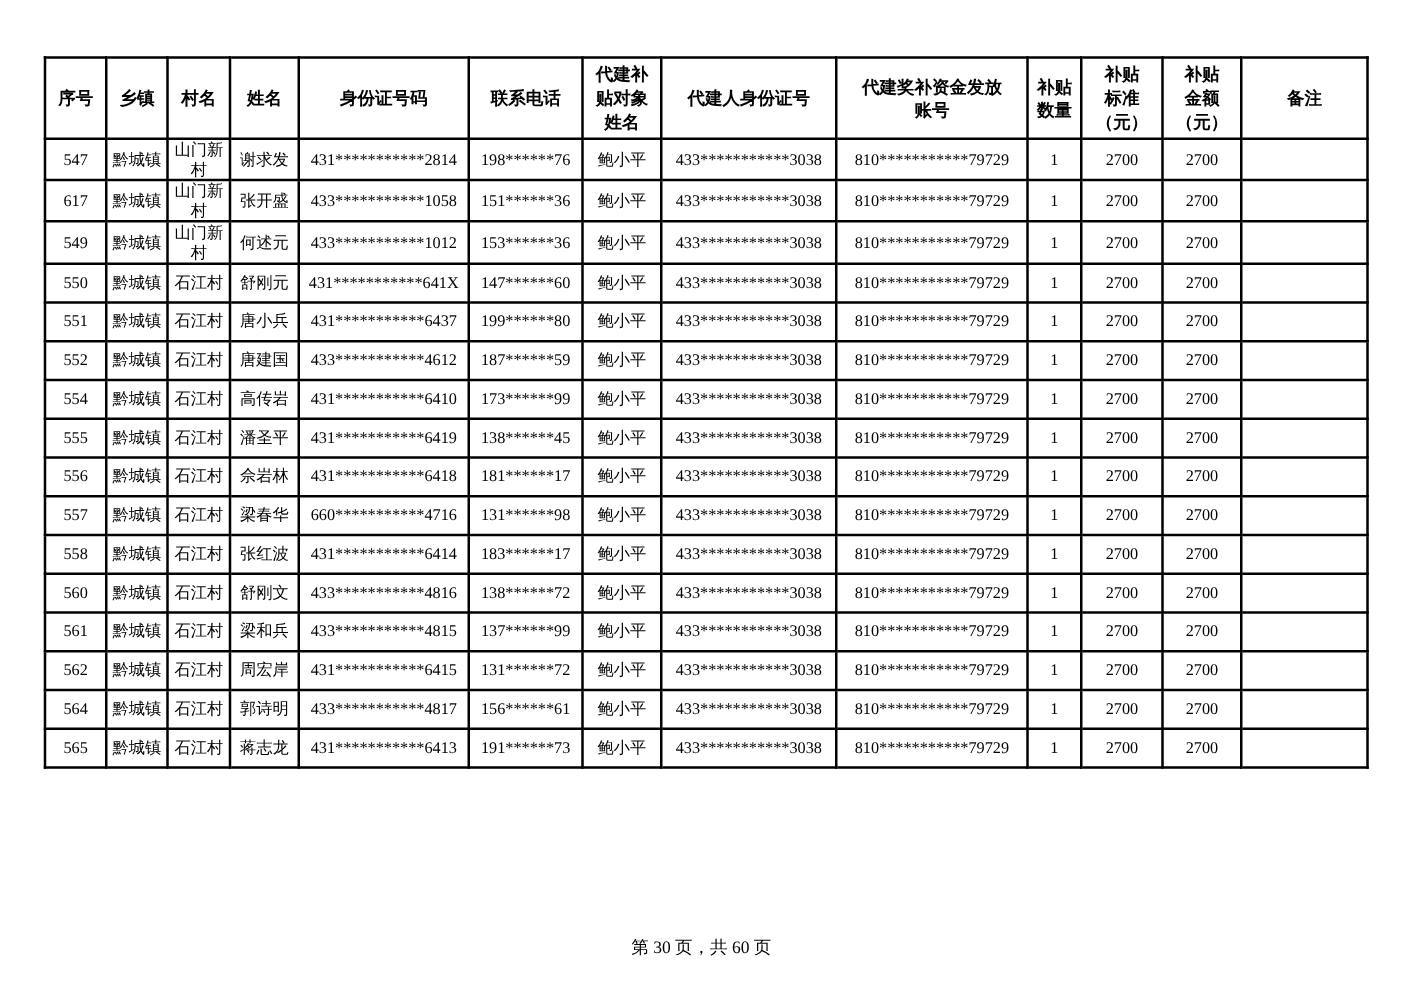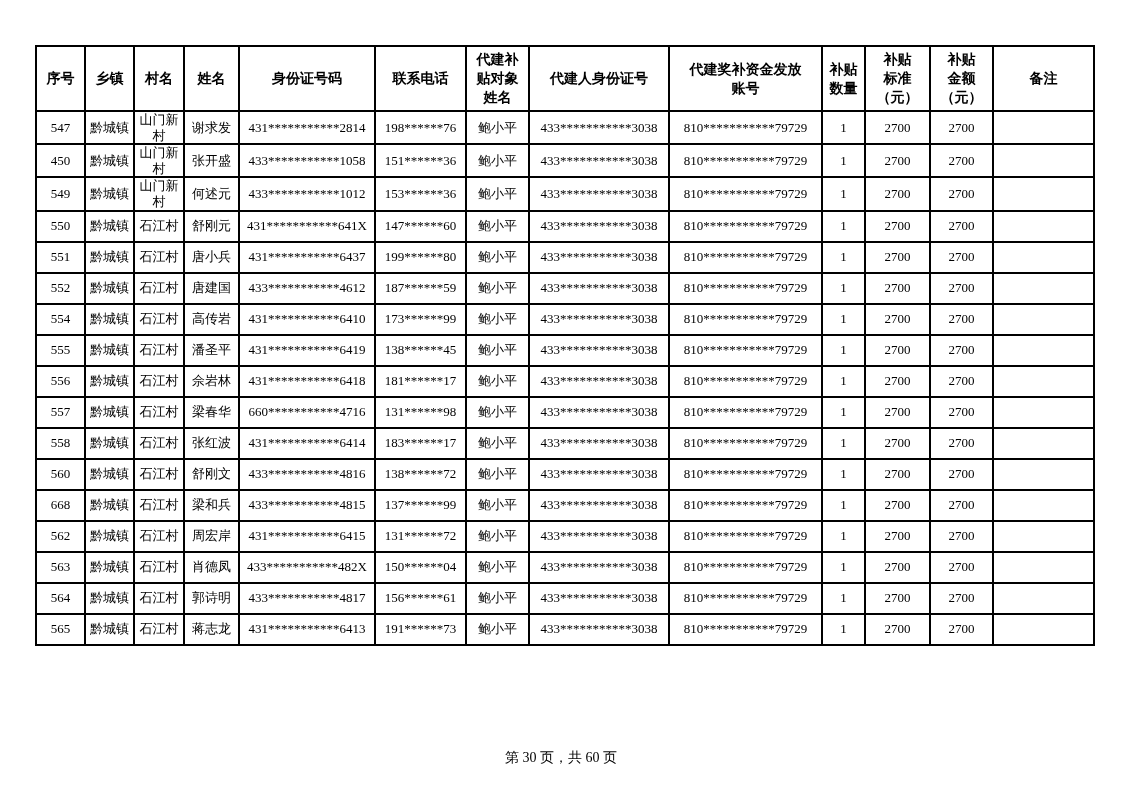--- a/index.html
+++ b/index.html
@@ -108,21 +108,21 @@
           <td>198******76</td>
           <td>鲍小平</td>
           <td>433***********3038</td>
           <td>810***********79729</td>
           <td>1</td>
           <td>2700</td>
           <td>2700</td>
           <td></td>
         </tr>
         <tr>
-          <td>450</td>
+          <td>617</td>
           <td>黔城镇</td>
           <td>山门新村</td>
           <td>张开盛</td>
           <td>433***********1058</td>
           <td>151******36</td>
           <td>鲍小平</td>
           <td>433***********3038</td>
           <td>810***********79729</td>
           <td>1</td>
           <td>2700</td>
@@ -273,56 +273,41 @@
           <td>138******72</td>
           <td>鲍小平</td>
           <td>433***********3038</td>
           <td>810***********79729</td>
           <td>1</td>
           <td>2700</td>
           <td>2700</td>
           <td></td>
         </tr>
         <tr>
-          <td>668</td>
+          <td>561</td>
           <td>黔城镇</td>
           <td>石江村</td>
           <td>梁和兵</td>
           <td>433***********4815</td>
           <td>137******99</td>
           <td>鲍小平</td>
           <td>433***********3038</td>
           <td>810***********79729</td>
           <td>1</td>
           <td>2700</td>
           <td>2700</td>
           <td></td>
         </tr>
         <tr>
           <td>562</td>
           <td>黔城镇</td>
           <td>石江村</td>
           <td>周宏岸</td>
           <td>431***********6415</td>
           <td>131******72</td>
-          <td>鲍小平</td>
-          <td>433***********3038</td>
-          <td>810***********79729</td>
-          <td>1</td>
-          <td>2700</td>
-          <td>2700</td>
-          <td></td>
-        </tr>
-        <tr>
-          <td>563</td>
-          <td>黔城镇</td>
-          <td>石江村</td>
-          <td>肖德凤</td>
-          <td>433***********482X</td>
-          <td>150******04</td>
           <td>鲍小平</td>
           <td>433***********3038</td>
           <td>810***********79729</td>
           <td>1</td>
           <td>2700</td>
           <td>2700</td>
           <td></td>
         </tr>
         <tr>
           <td>564</td>

